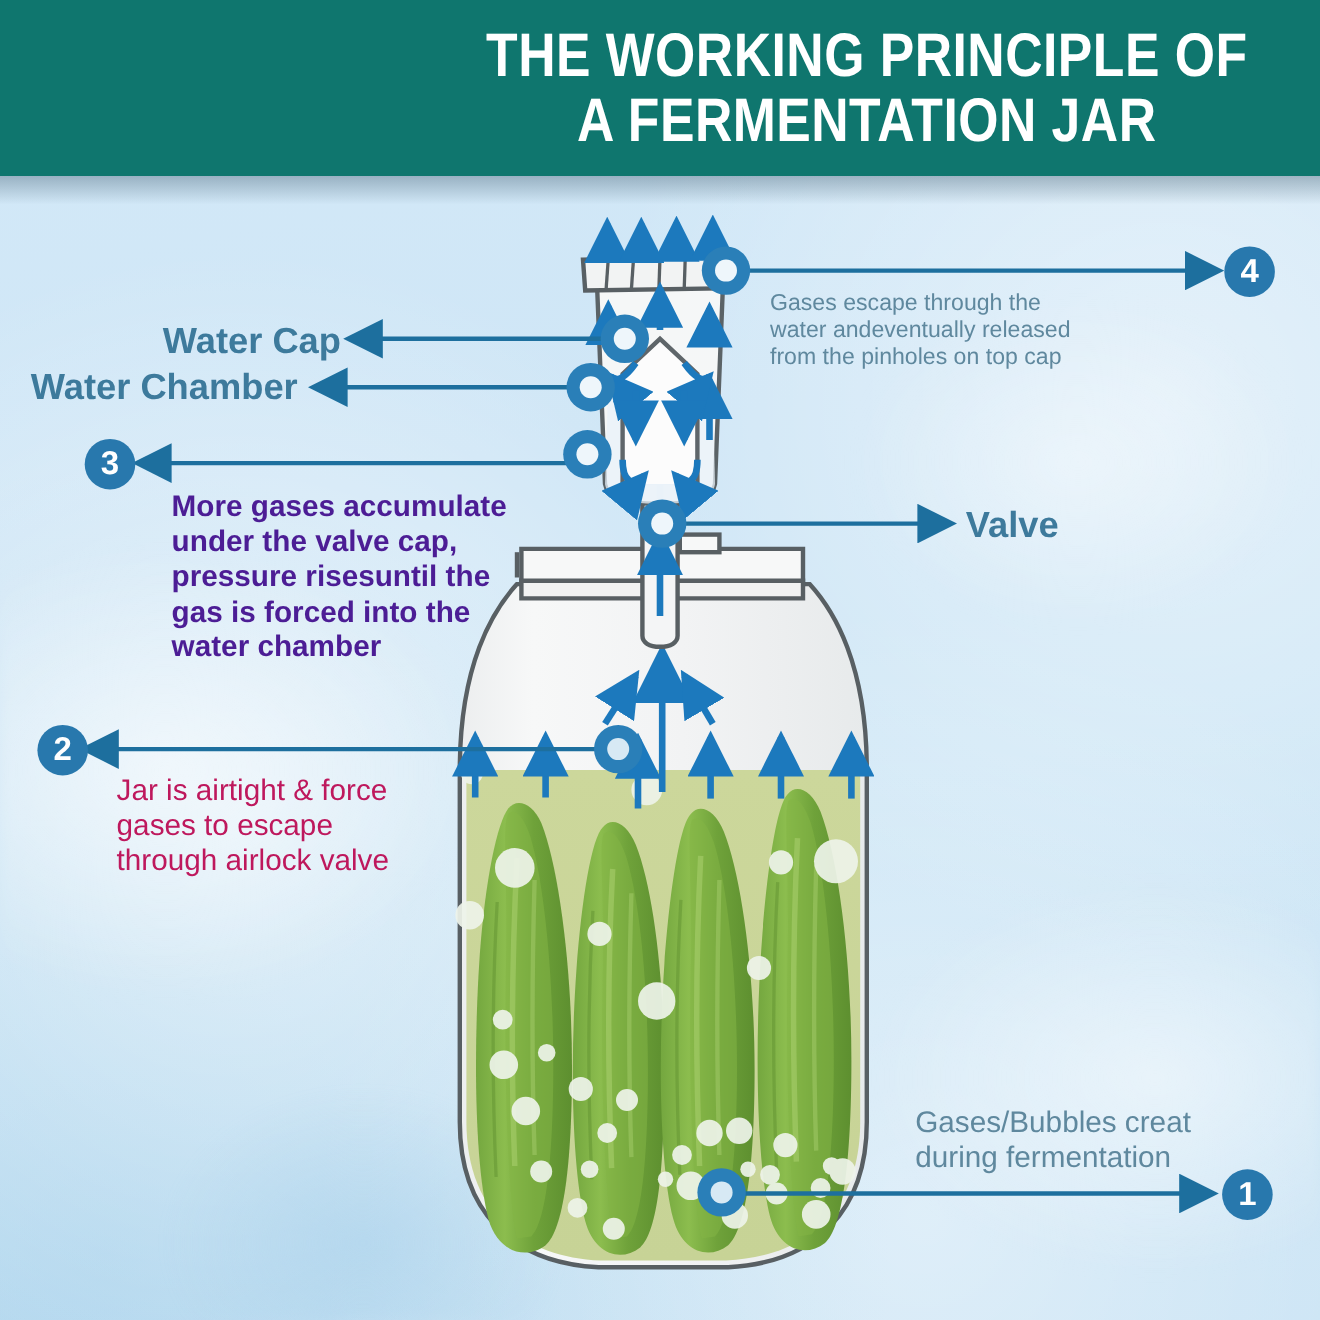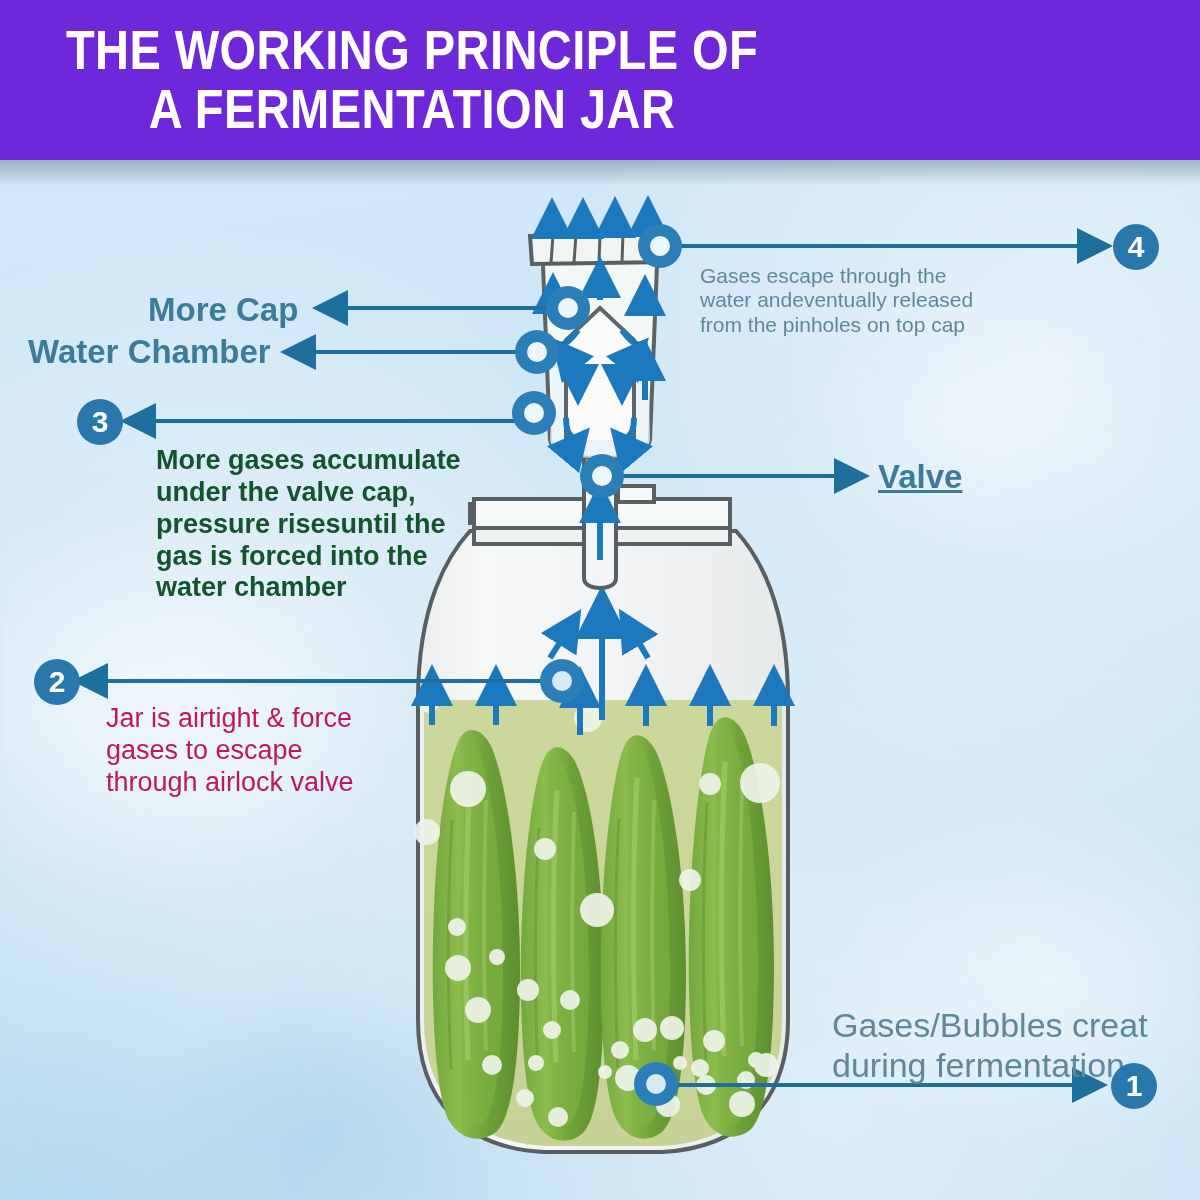--- a/index.html
+++ b/index.html
@@ -26,22 +26,22 @@
       radial-gradient(ellipse 420px 300px at 150px 700px, rgba(255,255,255,.5),rgba(255,255,255,0) 70%),
       radial-gradient(ellipse 380px 260px at 1050px 980px, rgba(255,255,255,.45),rgba(255,255,255,0) 70%),
       radial-gradient(ellipse 300px 220px at 980px 420px, rgba(255,255,255,.35),rgba(255,255,255,0) 70%),
       radial-gradient(ellipse 260px 200px at 330px 1130px, rgba(168,208,234,.5),rgba(168,208,234,0) 70%);
     filter:blur(6px);
   }
 
   
   .header{
     position:absolute;left:0;top:0;width:1200px;height:160px;
-    background:#6d28d9;
-    display:flex;align-items:center;justify-content:flex-start;
+    background:#0f766e;
+    display:flex;align-items:center;justify-content:flex-end;
     z-index:20;
   }
   .header-shadow{
     position:absolute;left:0;top:160px;width:1200px;height:26px;
     background:linear-gradient(to bottom, rgba(60,90,110,0.38), rgba(60,90,110,0));
     z-index:19;
   }
   .title{
     color:#ffffff;
     font-size:56px;
@@ -63,26 +63,26 @@
     position:absolute;color:#3d7a9c;z-index:12;
     font-size:33px;font-weight:bold;white-space:nowrap;
   }
   .para{
     position:absolute;color:#5b8299;z-index:12;
     font-size:27px;line-height:1.16;font-weight:bold;white-space:pre-line;
   }
 
   #label-valve-cap{left:148px;top:291px;}
   #label-water-chamber{left:28px;top:333px;}
-  #label-valve{left:878px;top:458px;text-decoration:underline;}
+  #label-valve{left:878px;top:458px;}
 
   #text-4{left:700px;top:264px;font-weight:normal;color:#5f889e;font-size:21px;}
-  #text-3{left:156px;top:445px;font-weight:bold;color:#14532d;font-size:27px;line-height:1.18;}
+  #text-3{left:156px;top:445px;font-weight:bold;color:#4c1d95;font-size:27px;line-height:1.18;}
   #text-2{left:106px;top:703px;font-weight:normal;color:#be185d;font-size:27px;line-height:1.18;}
-  #text-1{left:832px;top:1005px;font-weight:normal;color:#5f889e;font-size:34px;line-height:1.18;}
+  #text-1{left:832px;top:1005px;font-weight:normal;color:#5f889e;font-size:27px;line-height:1.18;}
 
   
   .badge{
     position:absolute;width:46px;height:46px;border-radius:50%;
     background:#2878ad;color:#fff;
     display:flex;align-items:center;justify-content:center;
     font-size:30px;font-weight:bold;z-index:14;
   }
   #badge-4{left:1113px;top:224px;}
   #badge-3{left:77px;top:399px;}
@@ -335,21 +335,21 @@
         <circle cx="562" cy="681" r="22" fill="#2a7fb8"></circle>
           <circle cx="562" cy="681" r="10" fill="#d7e9f4"></circle>
       </g>
       <g>
         <circle cx="656" cy="1084" r="22" fill="#2a7fb8"></circle>
           <circle cx="656" cy="1084" r="10" fill="#d7e9f4"></circle>
       </g>
     </g>
   </svg>
 
-  <div class="lbl" id="label-valve-cap">More Cap</div>
+  <div class="lbl" id="label-valve-cap">Water Cap</div>
   <div class="lbl" id="label-water-chamber">Water Chamber</div>
   <div class="lbl" id="label-valve">Valve</div>
 
   <div class="para" id="text-4">Gases escape through the
 water andeventually released
 from the pinholes on top cap</div>
   <div class="para" id="text-3">More gases accumulate
 under the valve cap,
 pressure risesuntil the
 gas is forced into the

